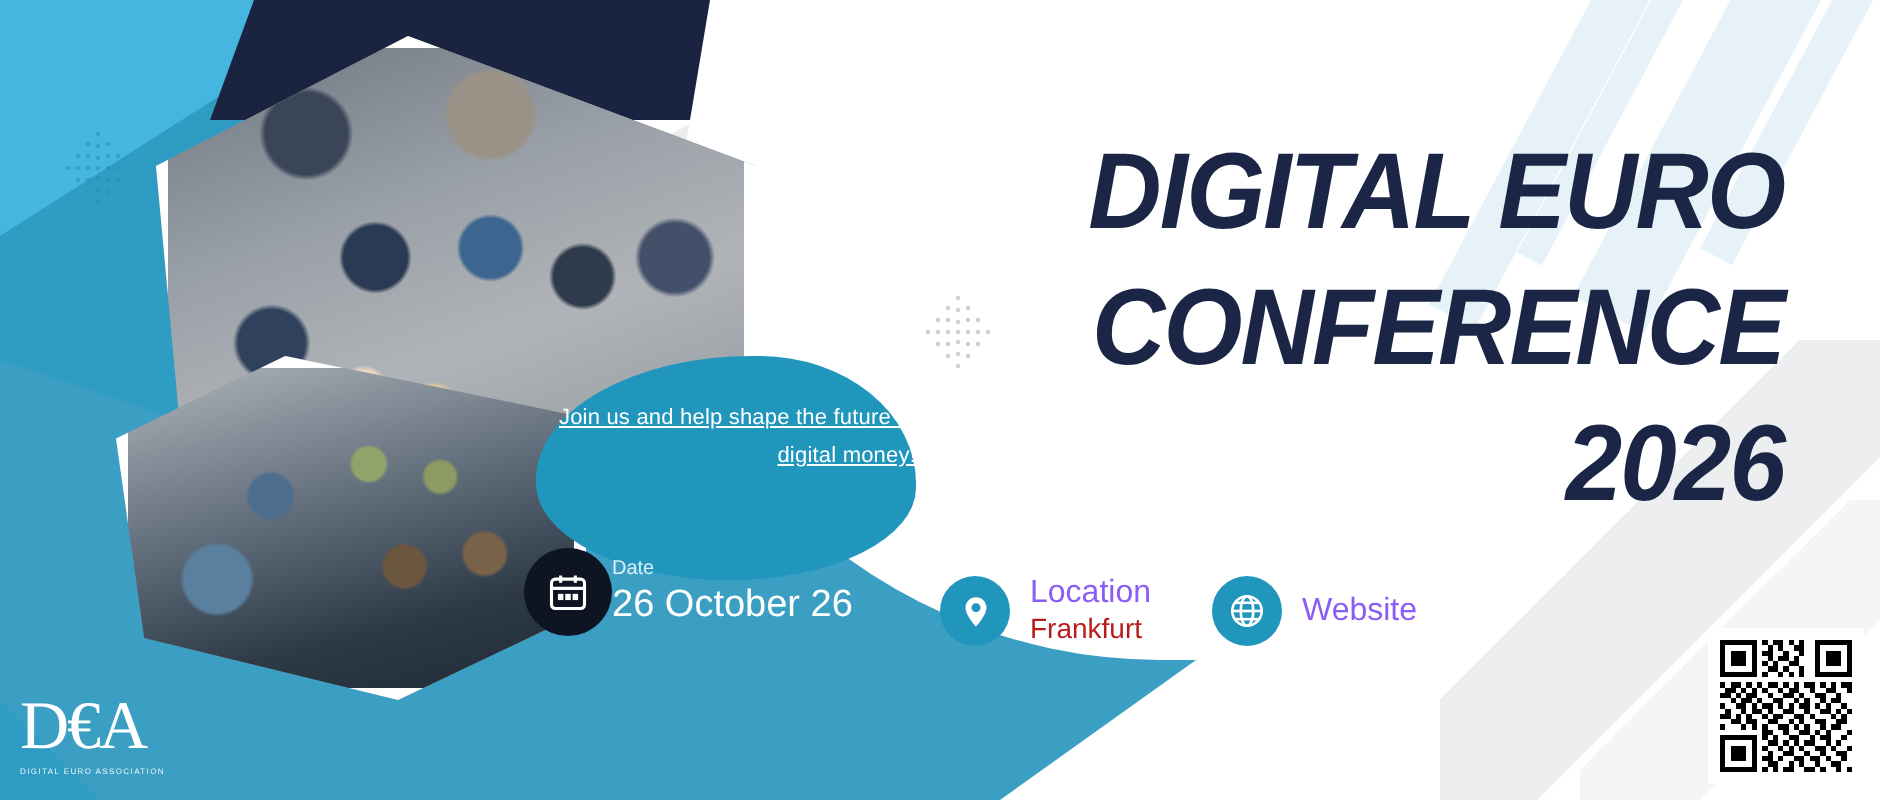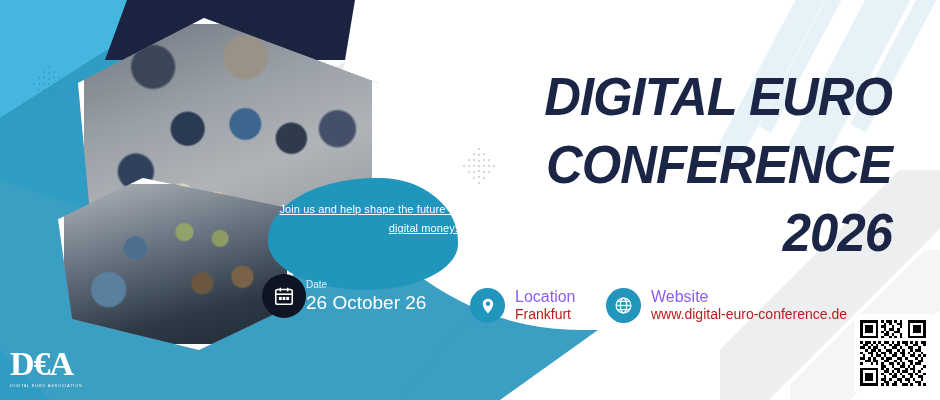--- a/index.html
+++ b/index.html
@@ -143,21 +143,21 @@
   .info-block{position:absolute;display:flex;align-items:center;gap:10px;top:288px;}
   .info-loc{left:470px;}
   .info-web{left:606px;}
   .icon-teal{background:#2196bd;width:35px;height:35px;}
   .info-text .lbl{font-size:16px;font-weight:normal;color:#8b5cf6;line-height:16px;}
   .info-text .val{font-size:14px;color:#b91c1c;line-height:18px;}
 
   
   .logo{position:absolute;left:10px;bottom:12px;width:95px;}
   .logo .mark{
-    font-size:34px;font-weight:bold;color:#ffffff;line-height:34px;
+    font-size:34px;font-weight:normal;color:#ffffff;line-height:34px;
     letter-spacing:-1px;font-family:"Liberation Serif", serif;
   }
   .logo .sub{
     font-size:4px;color:#ffffff;letter-spacing:.7px;margin-top:2px;opacity:.9;
     font-family:"Liberation Sans", sans-serif;
   }
 
   
   .qr-wrap{
     position:absolute;right:8px;bottom:8px;width:78px;height:78px;
@@ -302,21 +302,20 @@
       <svg width="21" height="21" viewBox="0 0 24 24" fill="none" stroke="#ffffff" stroke-width="1.5">
         <circle cx="12" cy="12" r="8.4"></circle>
         <ellipse cx="12" cy="12" rx="3.6" ry="8.4"></ellipse>
         <line x1="3.6" y1="12" x2="20.4" y2="12"></line>
         <line x1="5.1" y1="7.3" x2="18.9" y2="7.3"></line>
         <line x1="5.1" y1="16.7" x2="18.9" y2="16.7"></line>
       </svg>
     </div>
     <div class="info-text">
       <div class="lbl">Website</div>
-      <div class="val">www.digital-euro-conference.de</div>
     </div>
   </div>
 
   <div class="logo">
     <div class="mark">D€A</div>
     <div class="sub">DIGITAL EURO ASSOCIATION</div>
   </div>
 
   <div class="qr-wrap">
     <svg viewBox="0 0 25 25" shape-rendering="crispEdges">

